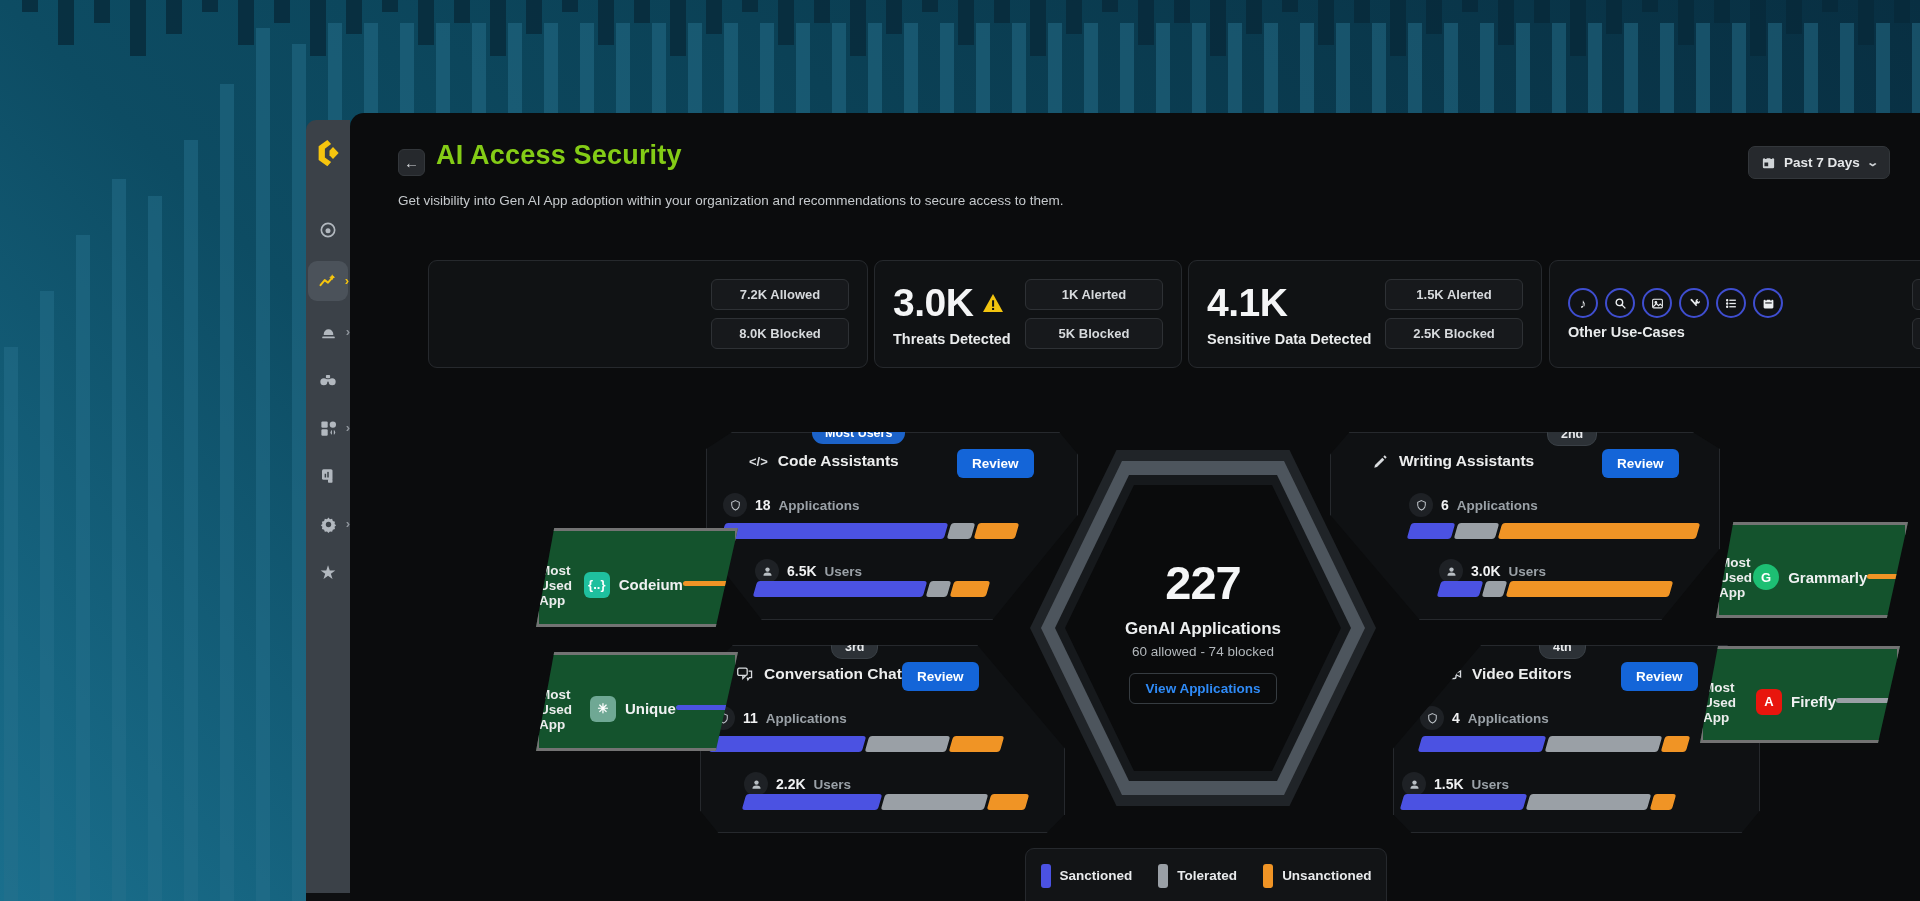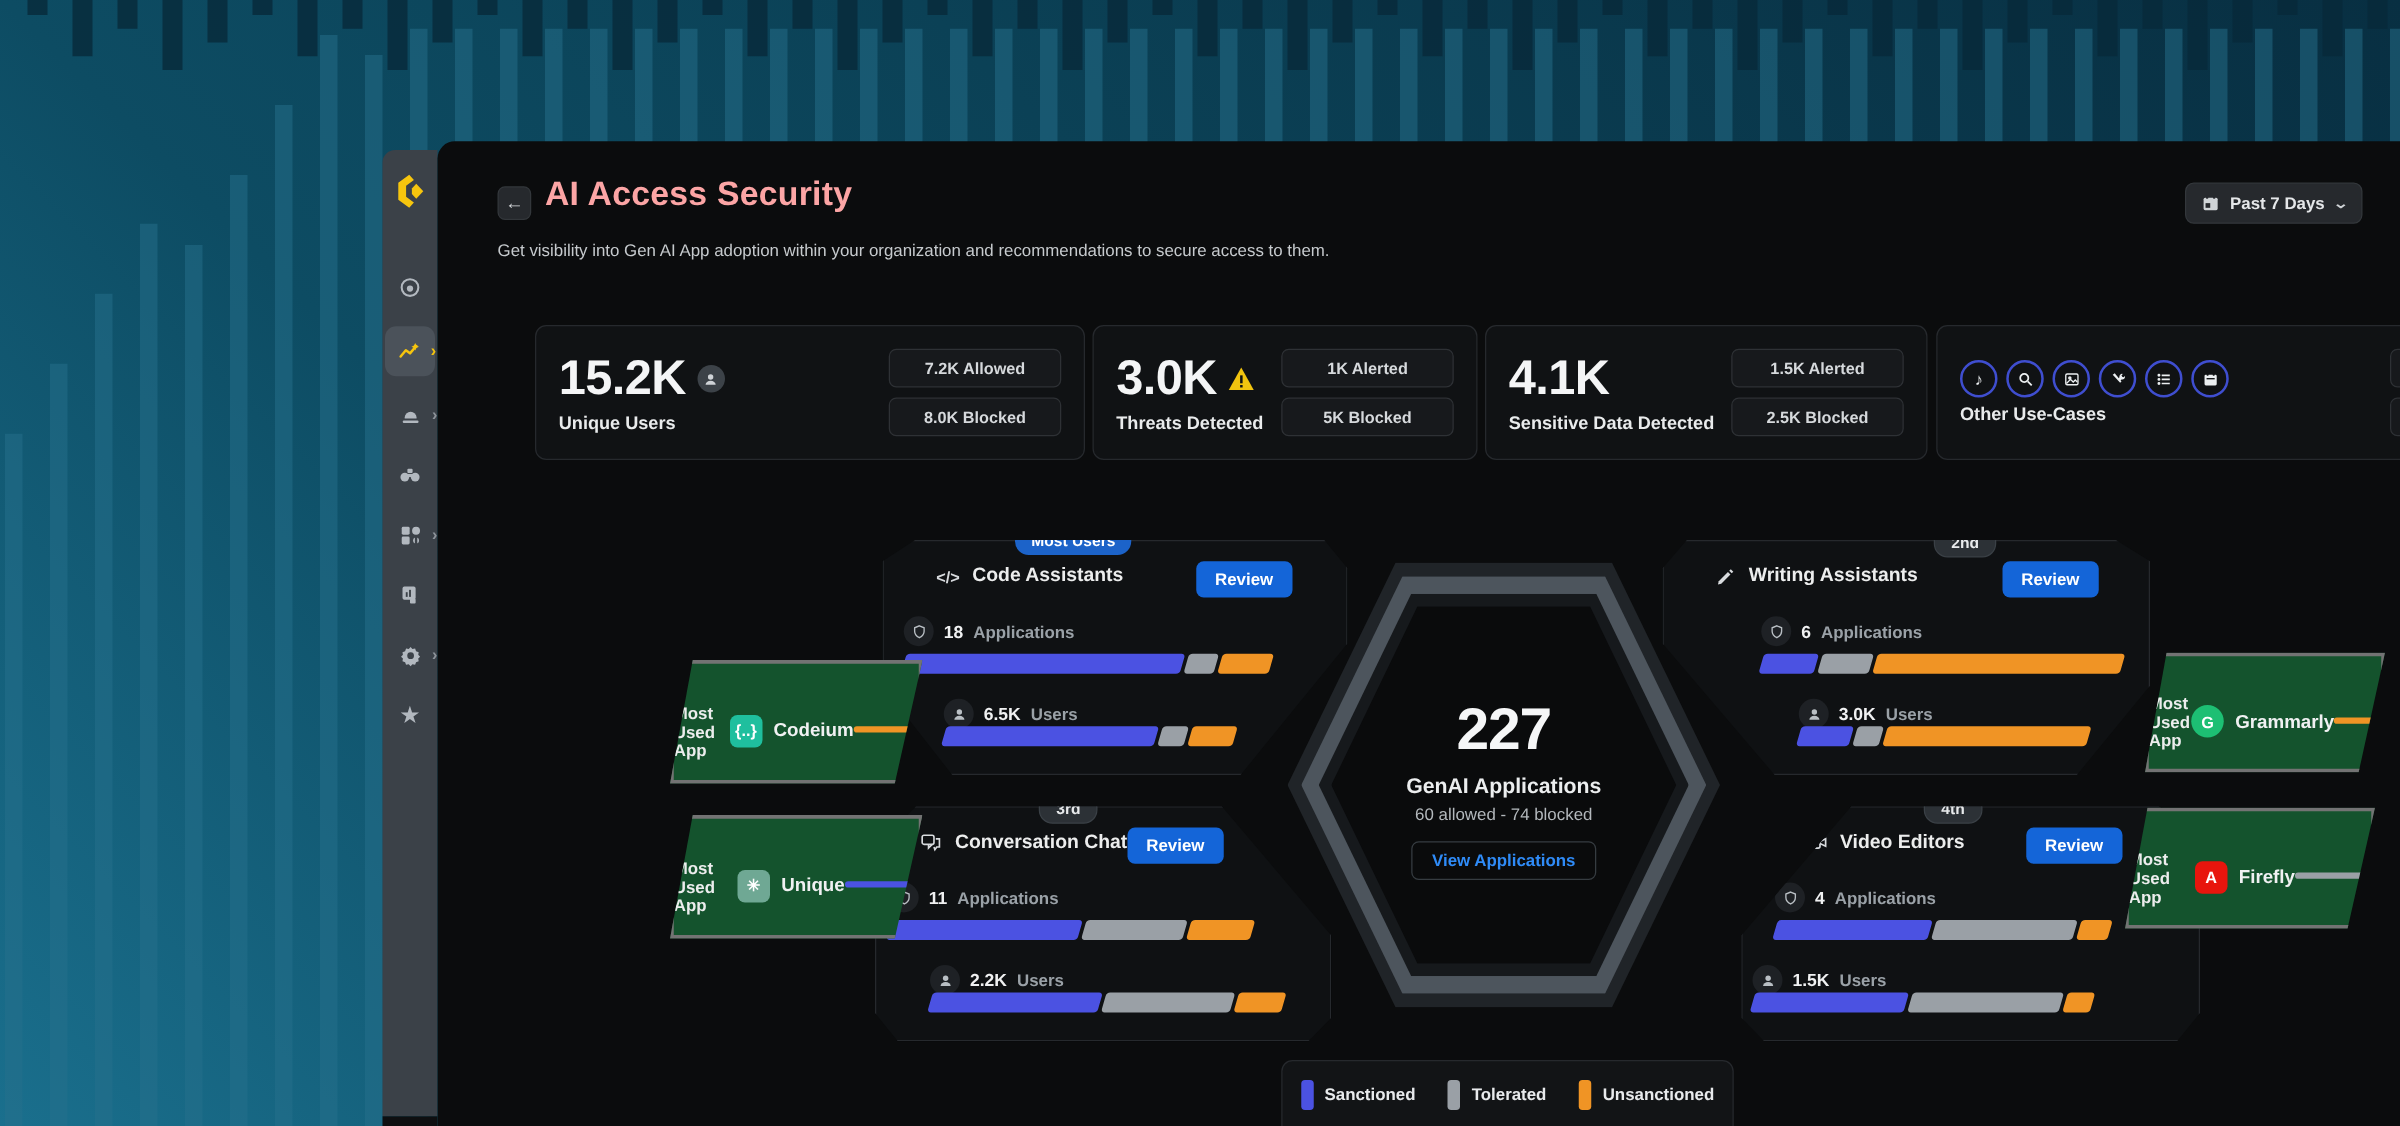--- a/index.html
+++ b/index.html
@@ -27,21 +27,21 @@
   .side-item.active .chev{color:#f6c50e;right:-1px;}
   .side-star{font-size:19px;color:#b2b8bf;line-height:1;}
 
   
   .panel{position:absolute;left:350px;top:113px;width:1570px;height:788px;
     background:#0b0c0d;border-radius:14px 0 0 0;overflow:hidden;}
 
   .back-btn{position:absolute;left:48px;top:36px;width:27px;height:27px;background:#26292d;
     border:1px solid #33373b;border-radius:6px;color:#d4d7da;font-size:15px;line-height:25px;
     text-align:center;cursor:pointer;padding:0;}
-  .page-title{position:absolute;left:86px;top:27px;font-size:27px;font-weight:600;color:#fca5a5;letter-spacing:.2px;}
+  .page-title{position:absolute;left:86px;top:27px;font-size:27px;font-weight:600;color:#84cc16;letter-spacing:.2px;}
   .page-sub{position:absolute;left:48px;top:80px;font-size:13.5px;color:#c6cacd;}
   .range-btn{position:absolute;left:1398px;top:33px;height:33px;background:#26292d;border:1px solid #33373b;
     border-radius:7px;display:flex;align-items:center;gap:8px;padding:0 12px;color:#e5e7e9;
     font-size:13.5px;font-weight:700;cursor:pointer;}
   .range-btn .cal{color:#d0d4d7;display:flex;}
   .range-btn .vchev{font-size:11px;color:#cfd3d6;transform:scaleX(1.4);}
 
   
   .stat{position:absolute;top:147px;height:108px;background:#101214;border:1px solid #26292d;
     border-radius:9px;display:flex;align-items:center;box-sizing:border-box;padding:0 18px;}
@@ -317,32 +317,20 @@
           <rect x="6" y="2.5" width="3" height="4" rx="1" fill="#26292d"></rect>
         <rect x="15" y="2.5" width="3" height="4" rx="1" fill="#26292d"></rect>
           <rect x="5.5" y="12" width="6" height="6" fill="#26292d"></rect>
       </svg>
     </span>
     <span>Past 7 Days</span>
     <span class="vchev">⌄</span>
   </button>
 
   <div class="stat" style="left:78px;width:440px;">
-    <div>
-      <div class="big">
-          <span>15.2K</span>
-        <span class="mini-avatar">
-          <svg width="13" height="13" viewBox="0 0 24 24" fill="#cfd3d7">
-              <circle cx="12" cy="8.5" r="4"></circle>
-              <path d="M4.5 20 a7.5 6 0 0 1 15 0 Z"></path>
-            </svg>
-        </span>
-        </div>
-      <div class="biglabel">Unique Users</div>
-    </div>
     <div class="pills">
       <div class="pill">7.2K Allowed</div>
       <div class="pill">8.0K Blocked</div>
     </div>
   </div>
 
   <div class="stat" style="left:524px;width:308px;">
     <div>
       <div class="big">
           <span>3.0K</span>

